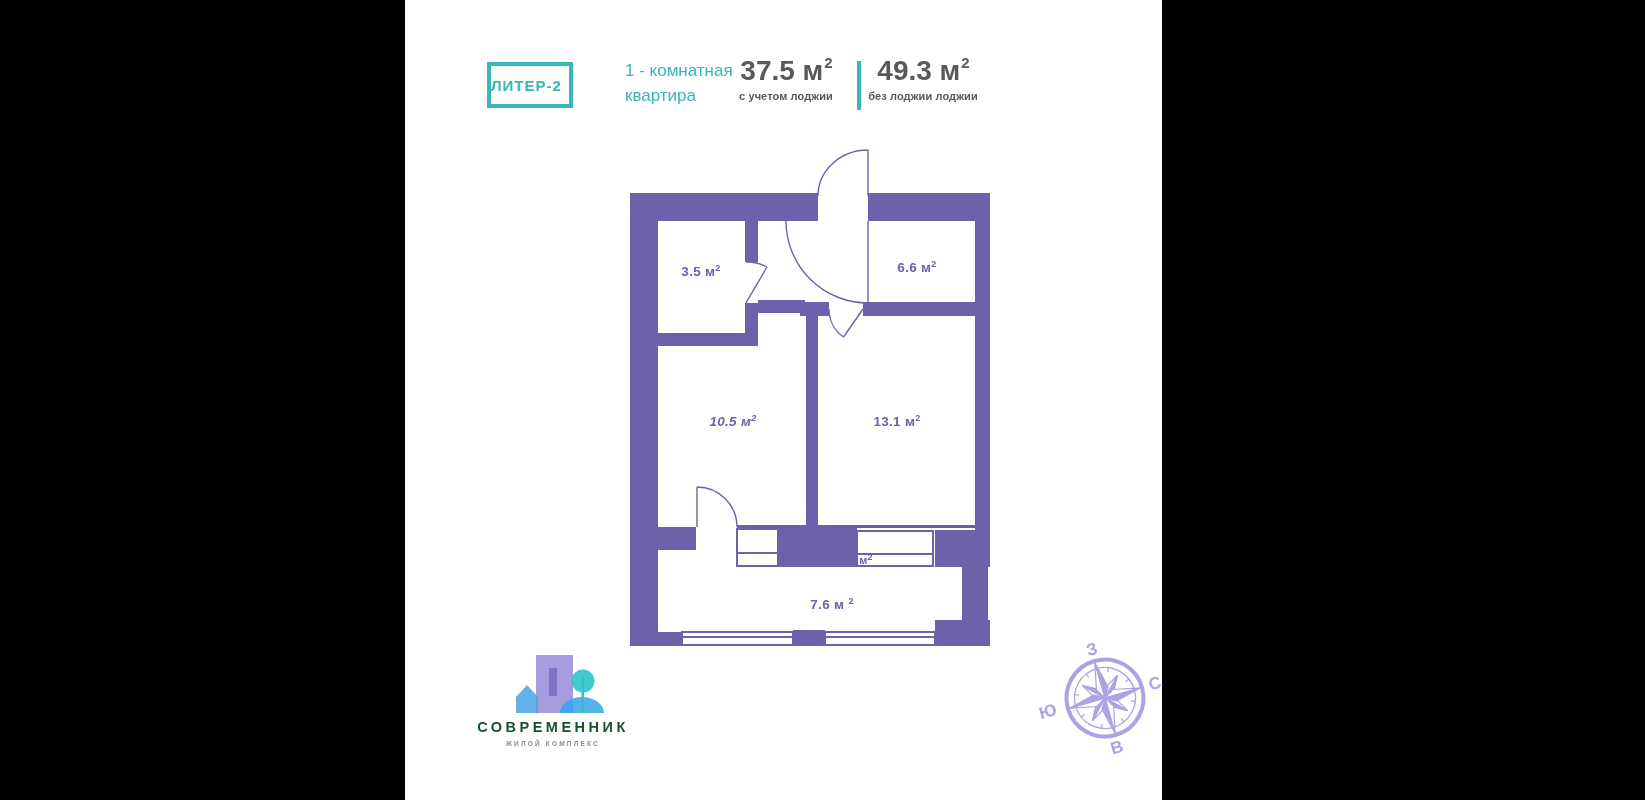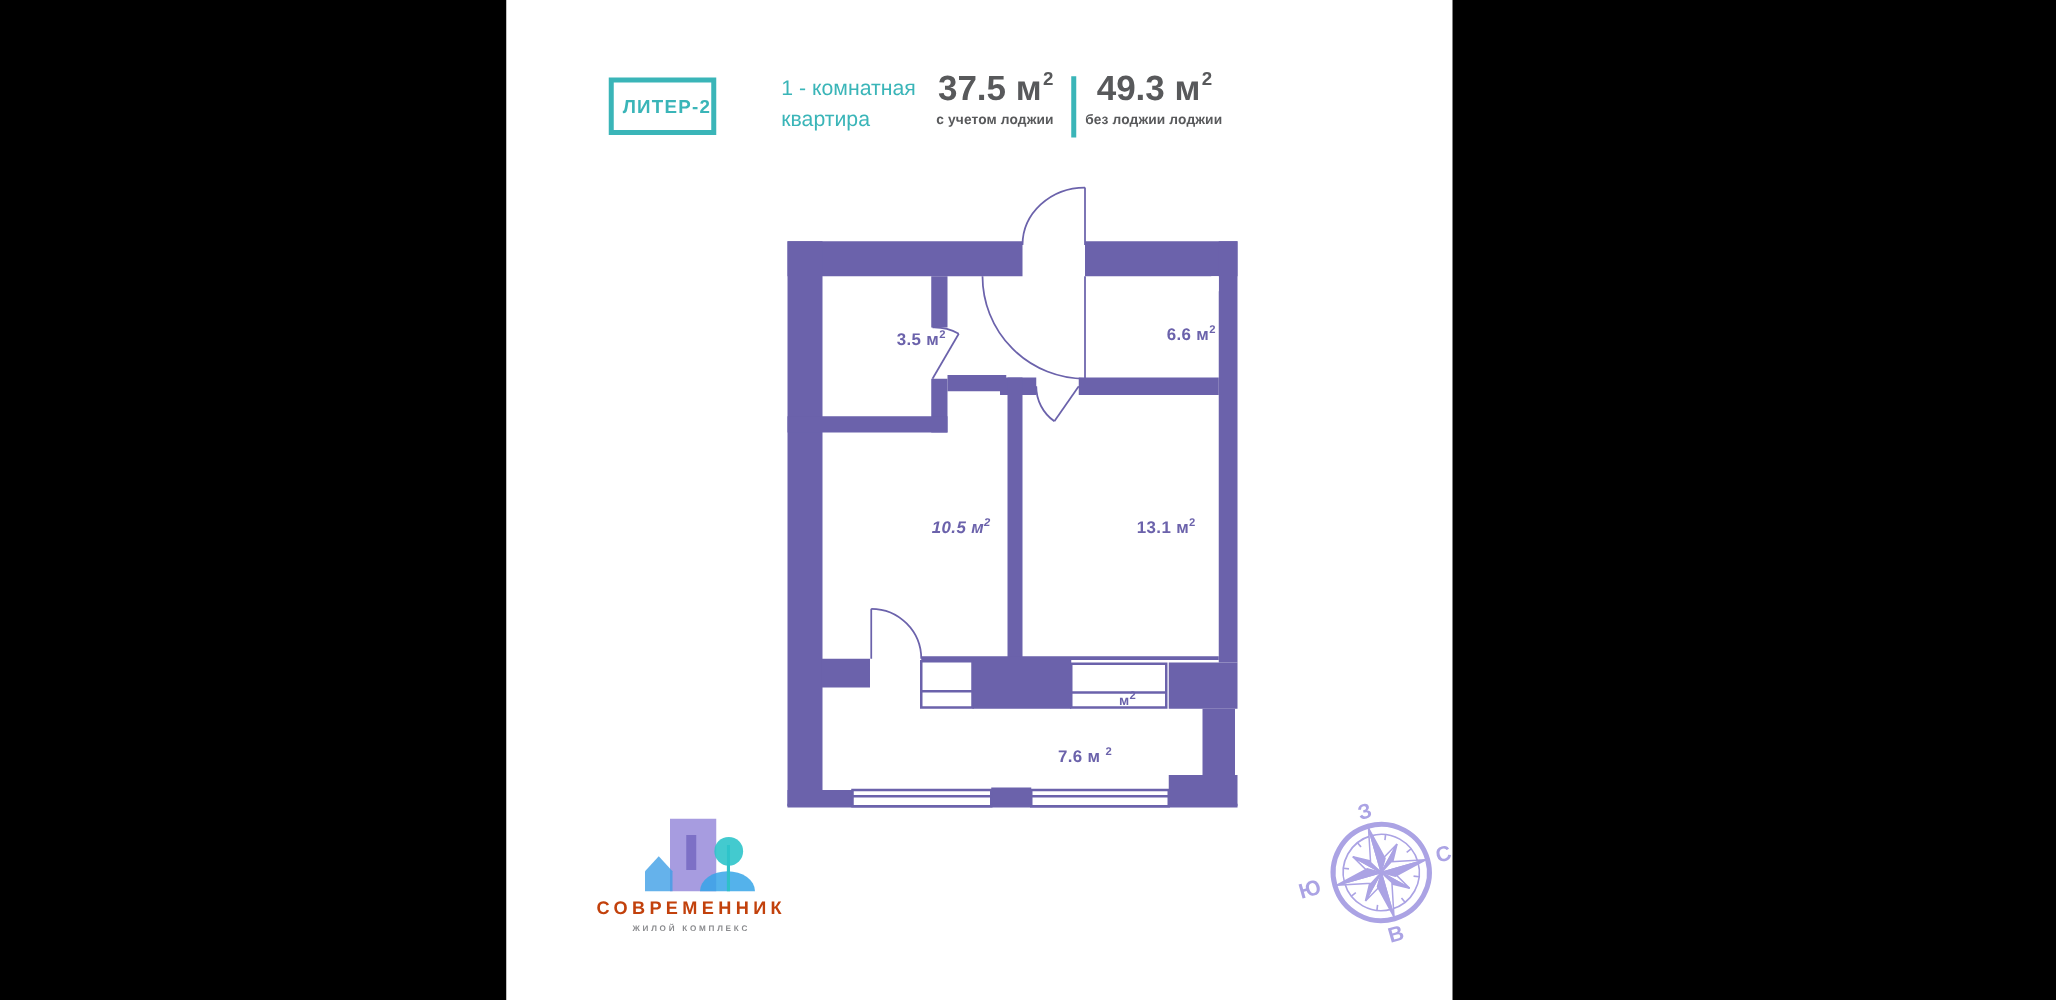--- a/index.html
+++ b/index.html
@@ -2,35 +2,35 @@
 <html><head>
 <meta charset="utf-8">
 <style>
   html,body{margin:0;padding:0;}
   body{width:1645px;height:800px;background:#000;overflow:hidden;
        font-family:"Liberation Sans", sans-serif;position:relative;}
   .canvas{position:absolute;left:405px;top:0;width:757px;height:800px;background:#fff;}
   .abs{position:absolute;}
   
   .badge{left:82px;top:62px;width:86px;height:46px;border:4px solid var(--teal);
-         box-sizing:border-box;display:flex;align-items:center;justify-content:flex-end;
+         box-sizing:border-box;display:flex;align-items:center;justify-content:flex-start;
          font-weight:bold;font-size:15px;letter-spacing:1px;color:var(--teal);}
   .apt-type{left:220px;top:58px;font-weight:normal;font-size:17px;line-height:25px;color:var(--teal);}
   .area-block{top:55px;width:110px;text-align:center;color:var(--dark);}
   .area-big{font-weight:bold;font-size:28px;letter-spacing:0px;}
   .area-big sup{font-size:15px;position:relative;top:-2px;left:1px;}
   .area-cap{font-weight:bold;font-size:11px;margin-top:3px;letter-spacing:0.1px;}
   .divider{left:452px;top:61px;width:4px;height:49px;background:var(--teal);}
   
   .room-label{color:var(--purple);font-weight:bold;font-size:13.5px;letter-spacing:0.3px;
-              transform:translate(-50%,-50%);white-space:nowrap;margin-left:36px;}
+              transform:translate(-50%,-50%);white-space:nowrap;}
   .room-label sup{font-size:9px;}
   
   .logo-title{left:148px;top:719px;transform:translateX(-50%);font-weight:bold;font-size:14.5px;
-              letter-spacing:3.5px;color:#c2410c;white-space:nowrap;}
+              letter-spacing:3.5px;color:#14532d;white-space:nowrap;}
   .logo-sub{left:148px;top:740px;transform:translateX(-50%);font-weight:bold;font-size:6.5px;
             letter-spacing:2.2px;color:#8a8b8e;white-space:nowrap;}
   
   .compass-letter{color:var(--compass);font-weight:bold;font-size:17px;
                   transform:translate(-50%,-50%) rotate(-16deg);}
   :root{--teal:#3ab5b8;--dark:#58595b;--purple:#6b62ab;--compass:#aba3e4;}
 </style>
 </head>
 <body>
 
@@ -38,21 +38,21 @@
 
   <div class="abs badge">
     <span>ЛИТЕР-2</span>
   </div>
 
   <div class="abs apt-type">
     <div>1 - комнатная</div>
     <div>квартира</div>
   </div>
 
-  <div class="abs area-block" style="left:336px;">
+  <div class="abs area-block" style="left:326px;">
     <div class="area-big">
       <span>37.5 м</span><sup>2</sup>
     </div>
     <div class="area-cap">с учетом лоджии</div>
   </div>
 
   <div class="abs divider"></div>
 
   <div class="abs area-block" style="left:463px;">
     <div class="area-big">

